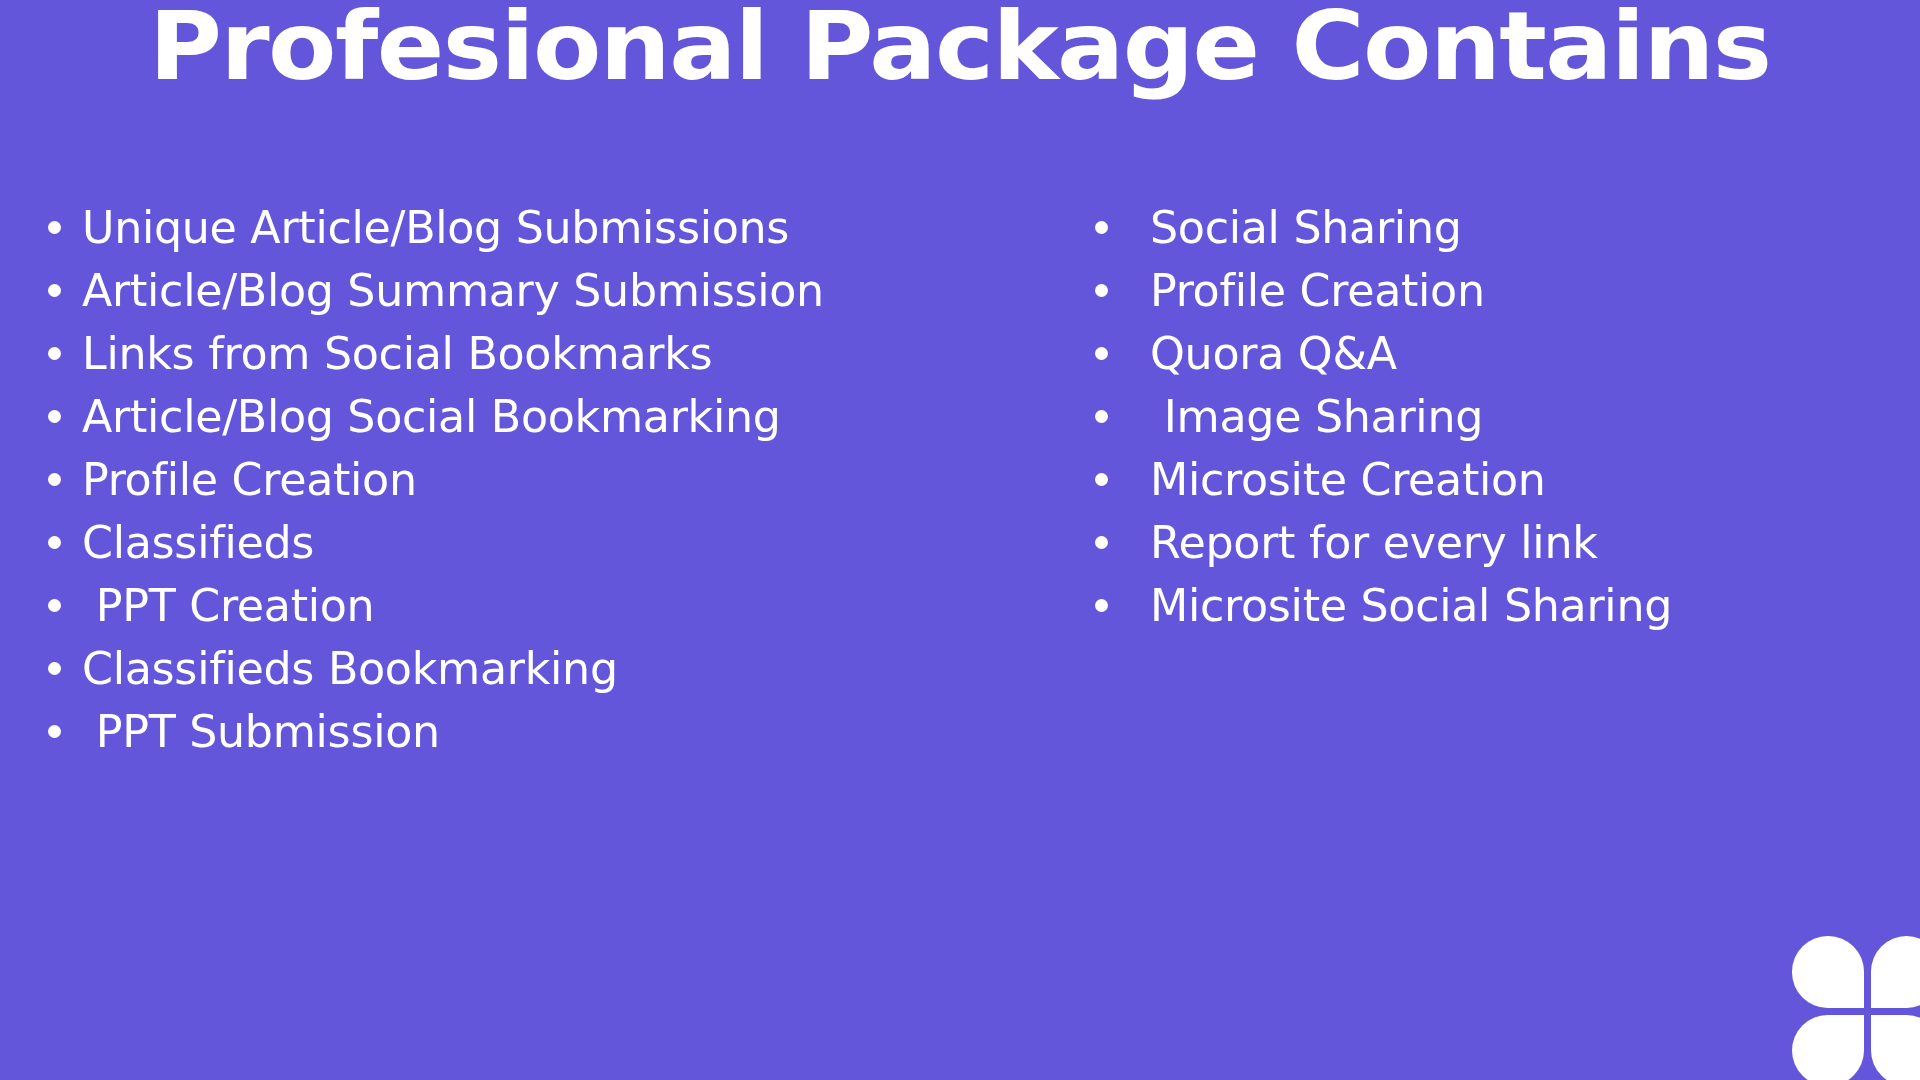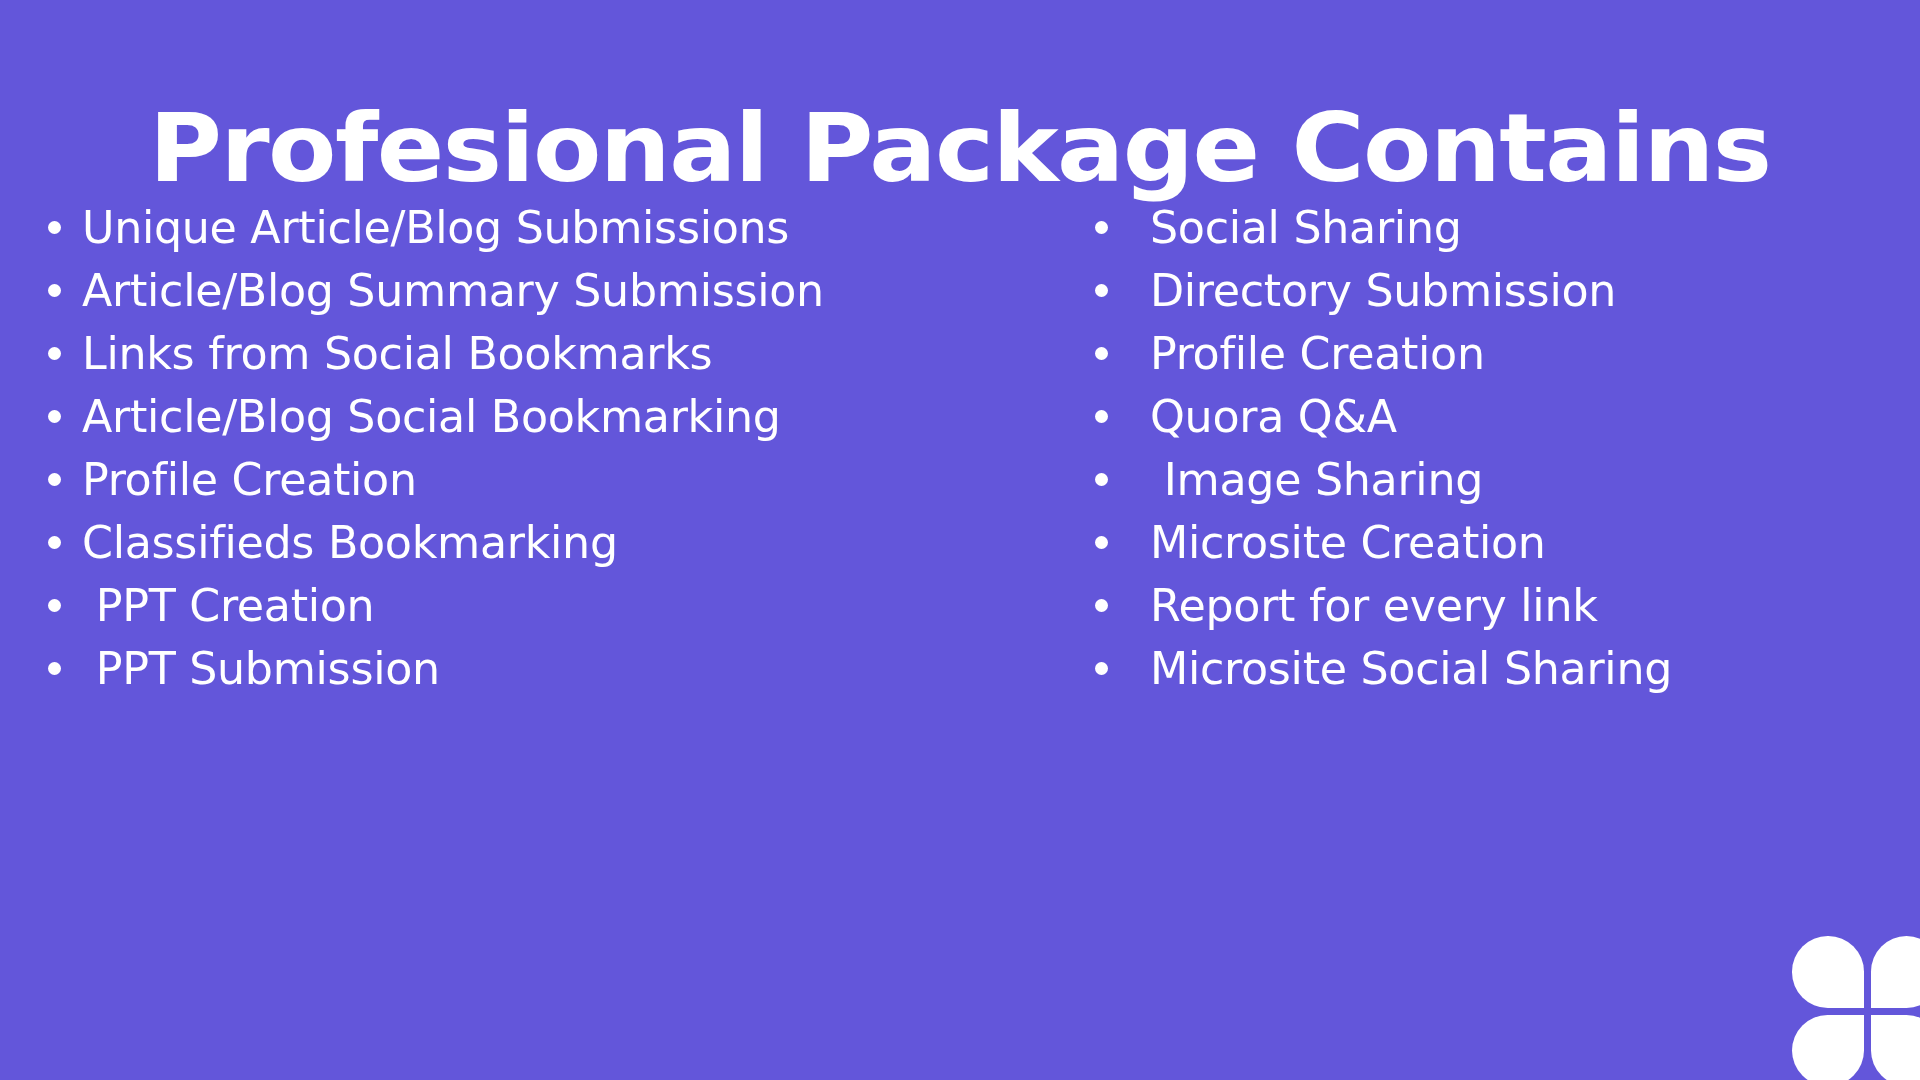--- a/index.html
+++ b/index.html
@@ -29,21 +29,21 @@
   }
 
   
   .title-wrap {
     position:absolute;
     top:0;
     left:0;
     width:1920px;
     height:196px;
     display:flex;
-    align-items:flex-end;
+    align-items:flex-start;
     justify-content:center;
   }
 
   .slide-title {
     font-family:"DejaVu Sans", sans-serif;
     font-weight:700;
     font-size:94px;
     line-height:1;
     letter-spacing:-1.5px;
     color:#ffffff;
@@ -166,42 +166,42 @@
         <li class="bullet-item">
           <span class="bullet-dot"></span>
           <span class="bullet-text">Article/Blog Social Bookmarking</span>
         </li>
         <li class="bullet-item">
           <span class="bullet-dot"></span>
           <span class="bullet-text">Profile Creation</span>
         </li>
         <li class="bullet-item">
           <span class="bullet-dot"></span>
+          <span class="bullet-text">Classifieds</span>
+        </li>
+        <li class="bullet-item">
+          <span class="bullet-dot"></span>
+          <span class="bullet-text"> PPT Creation</span>
+        </li>
+        <li class="bullet-item">
+          <span class="bullet-dot"></span>
           <span class="bullet-text">Classifieds Bookmarking</span>
-        </li>
-        <li class="bullet-item">
-          <span class="bullet-dot"></span>
-          <span class="bullet-text"> PPT Creation</span>
         </li>
         <li class="bullet-item">
           <span class="bullet-dot"></span>
           <span class="bullet-text"> PPT Submission</span>
         </li>
       </ul>
     </div>
 
     <div class="column column--right">
       <ul class="bullet-list">
         <li class="bullet-item">
           <span class="bullet-dot"></span>
           <span class="bullet-text">Social Sharing</span>
-        </li>
-        <li class="bullet-item">
-          <span class="bullet-dot"></span>
-          <span class="bullet-text">Directory Submission</span>
         </li>
         <li class="bullet-item">
           <span class="bullet-dot"></span>
           <span class="bullet-text">Profile Creation</span>
         </li>
         <li class="bullet-item">
           <span class="bullet-dot"></span>
           <span class="bullet-text">Quora Q&amp;A</span>
         </li>
         <li class="bullet-item">

